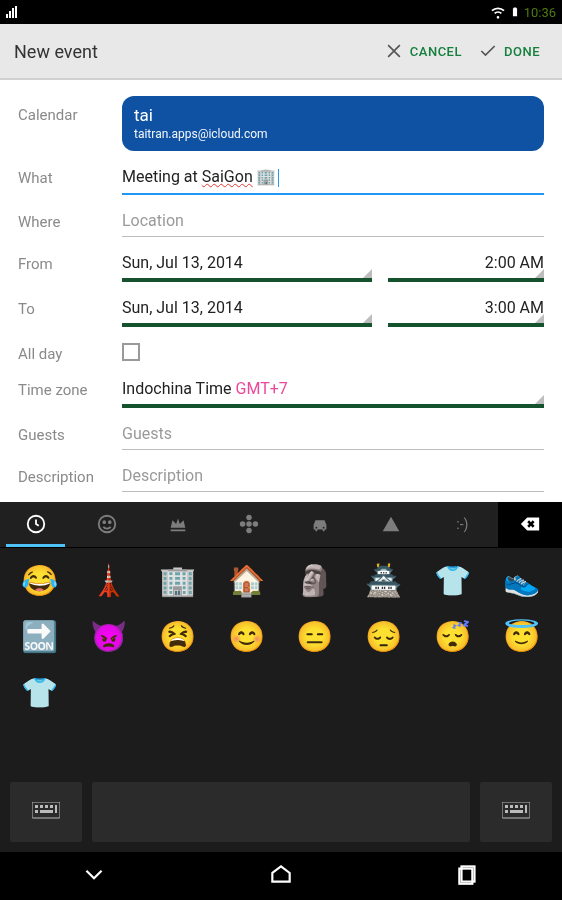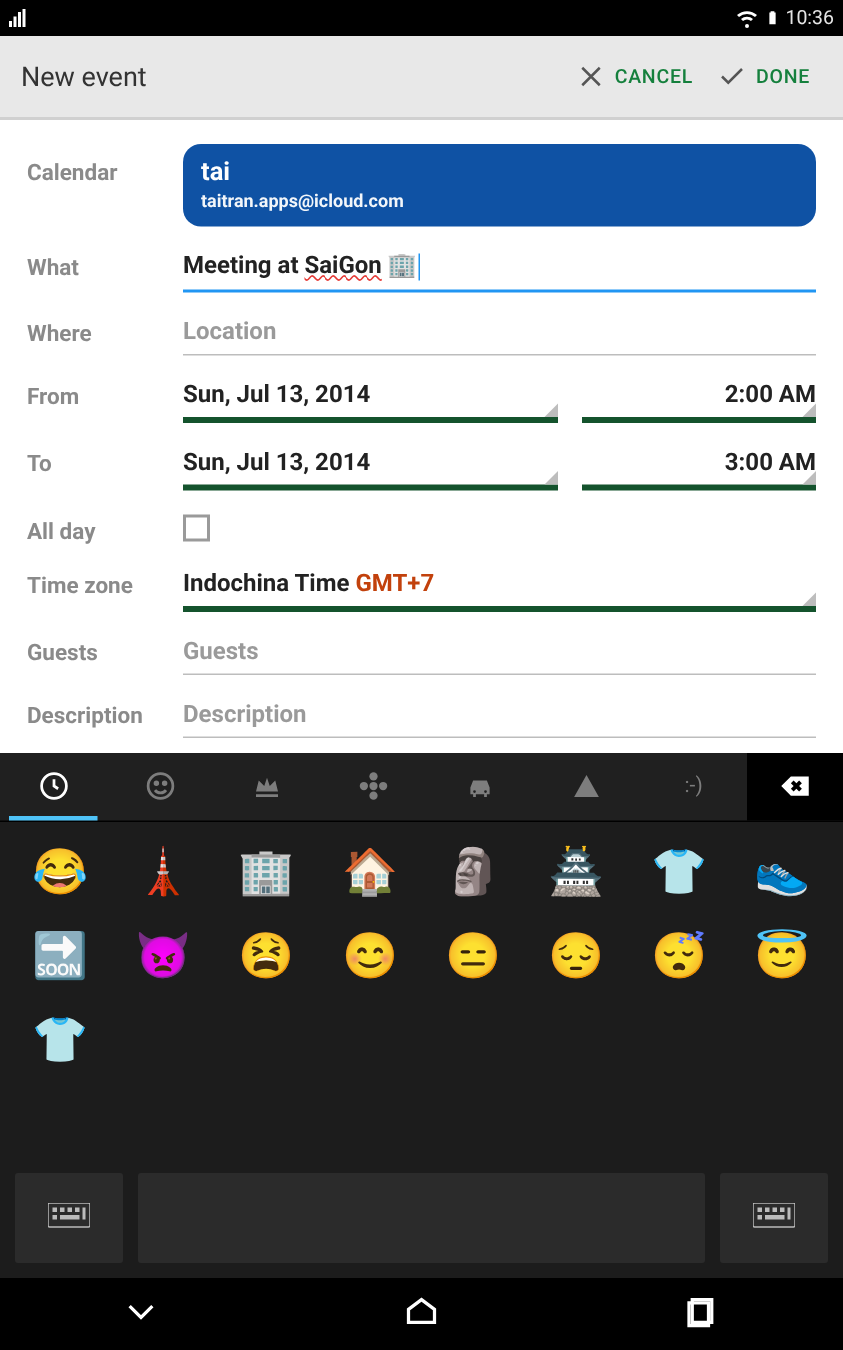--- a/index.html
+++ b/index.html
@@ -5,21 +5,21 @@
 * { box-sizing: border-box; margin: 0; padding: 0; }
 body {
   width: 562px; height: 900px;
   font-family: Roboto, "Helvetica Neue", Arial, sans-serif;
   background: #000;
   overflow: hidden;
   display: flex; flex-direction: column;
 }
 
 .statusbar {
-  height: 24px; background: #000; color: #e5e5e5;
+  height: 24px; background: #000; color: #4d7c0f;
   display: flex; align-items: center; justify-content: space-between;
   padding: 0 6px; font-size: 13px;
 }
 .statusbar .left, .statusbar .right { display: flex; align-items: center; gap: 4px; }
 .statusbar .bars { display:flex; align-items:flex-end; gap:1px; height:12px; }
 .statusbar .bars span { width:2px; background:#fff; }
 .statusbar .bars span:nth-child(1){height:4px}
 .statusbar .bars span:nth-child(2){height:7px}
 .statusbar .bars span:nth-child(3){height:10px}
 .statusbar .bars span:nth-child(4){height:12px}
@@ -32,21 +32,21 @@
 .app-title { font-size: 18px; color: #333; flex:1; }
 .header-action {
   display:flex; align-items:center; gap:6px; padding:0 8px;
   font-size:13px; color:#15803d; letter-spacing:0.5px; cursor:pointer;
   font-weight: 500;
 }
 .header-action svg { width:20px; height:20px; }
 
 
 .form {
-  background:#fff; flex:0 0 auto; padding: 12px 0 6px 0; font-weight: bold;
+  background:#fff; flex:0 0 auto; padding: 12px 0 6px 0;
 }
 .row {
   display:flex; align-items:flex-start; padding: 4px 18px;
 }
 .row .label {
   width: 104px; color:#8a8a8a; font-size:15px; padding-top:10px;
 }
 .row .field { flex:1; display:flex; gap:16px; }
 
 .calendar-box {
@@ -70,21 +70,21 @@
   position:relative; padding: 8px 0 6px; font-size:16px; color:#222;
   border-bottom: 4px solid #14532d;
 }
 .spinner::after {
   content:""; position:absolute; right:0; bottom:0;
   border-right:9px solid #bdbdbd; border-top:9px solid transparent;
 }
 .spinner.date { flex: 1.6; }
 .spinner.time { flex: 1; text-align: right; }
 .spinner.wide { flex:1; }
-.tz-offset { color:#c2410c; margin-left:4px; }
+.tz-offset { color:#ec4899; margin-left:4px; }
 
 .checkbox {
   width:18px; height:18px; border:2px solid #9a9a9a; margin-top:8px;
 }
 
 
 .keyboard {
   flex:1; background:#1c1c1c; display:flex; flex-direction:column;
 }
 .kb-tabs {

